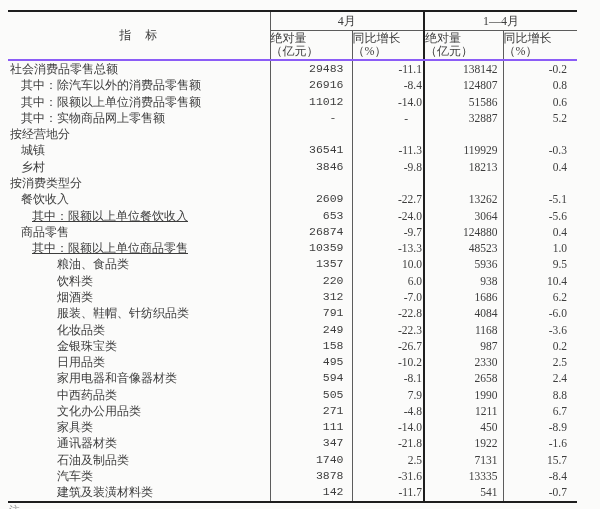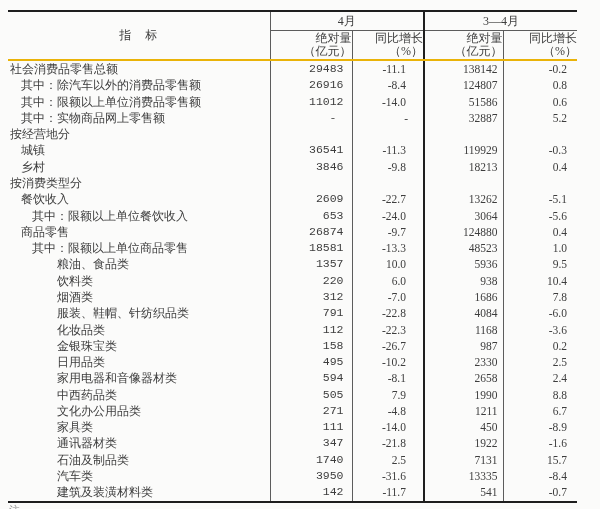--- a/index.html
+++ b/index.html
@@ -22,35 +22,35 @@
 
   th{font-weight:normal;color:#3d3d3d;}
   
   .vr0{border-right:1px solid #5c5c5c;}
   .vr1{border-right:1px solid #5c5c5c;}
   .vr2{border-right:2px solid #1e1e1e;}
   .vr3{border-right:1px solid #5c5c5c;}
 
   thead tr.h1 th{height:18px;text-align:center;vertical-align:middle;padding:0;}
   thead th.h-group{border-bottom:1px solid #5c5c5c;}
-  thead tr.h2 th{height:28px;text-align:right;vertical-align:middle;padding:0;line-height:13px;}
-  thead th{border-bottom:2px solid #eab308;}
+  thead tr.h2 th{height:28px;text-align:left;vertical-align:middle;padding:0;line-height:13px;}
+  thead th{border-bottom:2px solid #8b5cf6;}
   th.indicator{letter-spacing:1px;}
 
   tbody td{height:16.28px;padding:0;vertical-align:middle;line-height:16.28px;white-space:nowrap;overflow:hidden;}
   td.c0{text-align:left;}
   td.num{text-align:right;font-size:11.5px;}
   td.c1{padding-right:8px;font-family:Liberation Mono, monospace;}
-  td.c2{padding-right:17px;}
+  td.c2{padding-right:1px;}
   td.c3{padding-right:5px;}
   td.c4{padding-right:10px;margin-top:22px;}
   td.dash{padding-right:15px;color:#4a4a4a;}
   .ind0{padding-left:2px;}
   .ind1{padding-left:13px;}
-  .ind2{padding-left:24px;}
+  .ind2{padding-left:24px;text-decoration:underline;}
   .ind3{padding-left:49px;}
 
   #footnote-frag{
     position:absolute;left:9px;top:503px;font-size:11px;color:#8a8a8a;
   }
 </style>
 </head>
 <body>
 
 <table id="scan-table">
@@ -58,21 +58,21 @@
     <col class="w0">
       <col class="w1">
       <col class="w2">
       <col class="w3">
       <col class="w4">
   </colgroup>
   <thead>
     <tr class="h1">
       <th class="vr0 indicator" rowspan="2">指　标</th>
       <th class="vr2 h-group" colspan="2">4月</th>
-      <th class="h-group" colspan="2">3—4月</th>
+      <th class="h-group" colspan="2">1—4月</th>
     </tr>
     <tr class="h2">
       <th class="vr1">
         <div>绝对量</div>
         <div>（亿元）</div>
       </th>
       <th class="vr2">
         <div>同比增长</div>
         <div>（%）</div>
       </th>
@@ -159,21 +159,21 @@
       </tr>
       <tr>
         <td class="c0 vr0 ind1">商品零售</td>
         <td class="num c1 vr1">26874</td>
         <td class="num c2 vr2">-9.7</td>
         <td class="num c3 vr3">124880</td>
         <td class="num c4 ">0.4</td>
       </tr>
       <tr>
         <td class="c0 vr0 ind2">其中：限额以上单位商品零售</td>
-        <td class="num c1 vr1">18581</td>
+        <td class="num c1 vr1">10359</td>
         <td class="num c2 vr2">-13.3</td>
         <td class="num c3 vr3">48523</td>
         <td class="num c4 ">1.0</td>
       </tr>
       <tr>
         <td class="c0 vr0 ind3">粮油、食品类</td>
         <td class="num c1 vr1">1357</td>
         <td class="num c2 vr2">10.0</td>
         <td class="num c3 vr3">5936</td>
         <td class="num c4 ">9.5</td>
@@ -183,32 +183,32 @@
         <td class="num c1 vr1">220</td>
         <td class="num c2 vr2">6.0</td>
         <td class="num c3 vr3">938</td>
         <td class="num c4 ">10.4</td>
       </tr>
       <tr>
         <td class="c0 vr0 ind3">烟酒类</td>
         <td class="num c1 vr1">312</td>
         <td class="num c2 vr2">-7.0</td>
         <td class="num c3 vr3">1686</td>
-        <td class="num c4 ">7.8</td>
+        <td class="num c4 ">6.2</td>
       </tr>
       <tr>
         <td class="c0 vr0 ind3">服装、鞋帽、针纺织品类</td>
         <td class="num c1 vr1">791</td>
         <td class="num c2 vr2">-22.8</td>
         <td class="num c3 vr3">4084</td>
         <td class="num c4 ">-6.0</td>
       </tr>
       <tr>
         <td class="c0 vr0 ind3">化妆品类</td>
-        <td class="num c1 vr1">112</td>
+        <td class="num c1 vr1">249</td>
         <td class="num c2 vr2">-22.3</td>
         <td class="num c3 vr3">1168</td>
         <td class="num c4 ">-3.6</td>
       </tr>
       <tr>
         <td class="c0 vr0 ind3">金银珠宝类</td>
         <td class="num c1 vr1">158</td>
         <td class="num c2 vr2">-26.7</td>
         <td class="num c3 vr3">987</td>
         <td class="num c4 ">0.2</td>
@@ -257,21 +257,21 @@
       </tr>
       <tr>
         <td class="c0 vr0 ind3">石油及制品类</td>
         <td class="num c1 vr1">1740</td>
         <td class="num c2 vr2">2.5</td>
         <td class="num c3 vr3">7131</td>
         <td class="num c4 ">15.7</td>
       </tr>
       <tr>
         <td class="c0 vr0 ind3">汽车类</td>
-        <td class="num c1 vr1">3950</td>
+        <td class="num c1 vr1">3878</td>
         <td class="num c2 vr2">-31.6</td>
         <td class="num c3 vr3">13335</td>
         <td class="num c4 ">-8.4</td>
       </tr>
       <tr>
         <td class="c0 vr0 ind3">建筑及装潢材料类</td>
         <td class="num c1 vr1">142</td>
         <td class="num c2 vr2">-11.7</td>
         <td class="num c3 vr3">541</td>
         <td class="num c4 ">-0.7</td>

